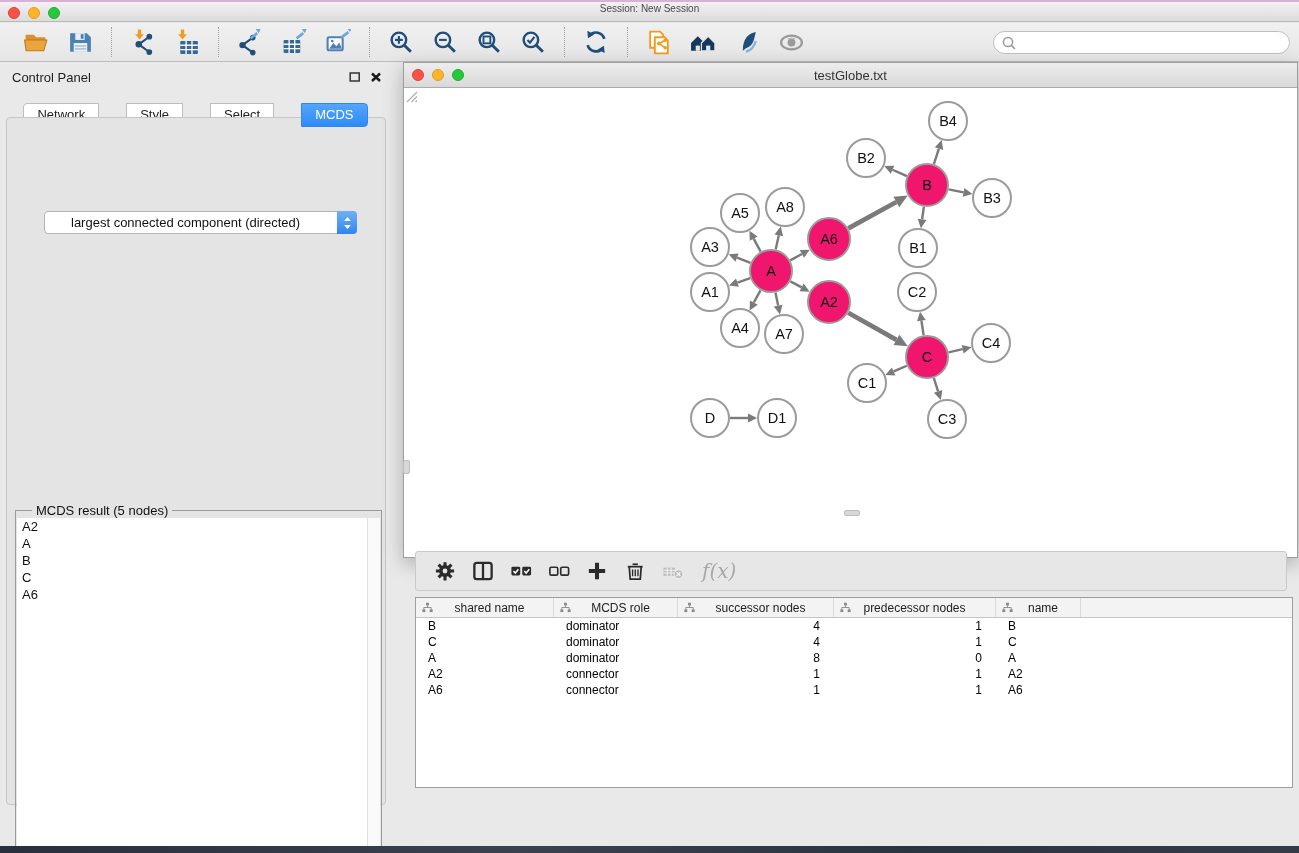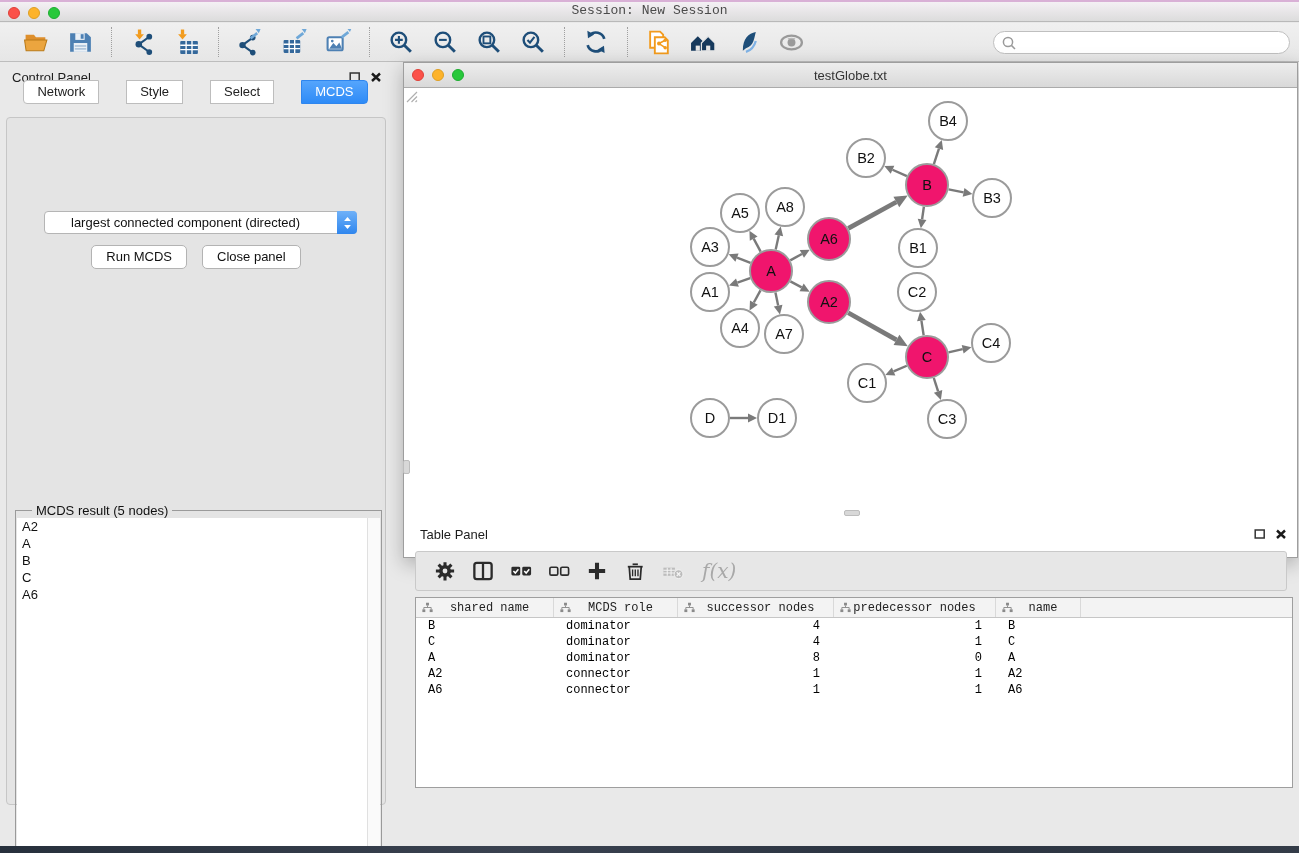--- a/index.html
+++ b/index.html
@@ -3,21 +3,21 @@
 <meta charset="utf-8">
 <style>
   * { margin:0; padding:0; box-sizing:border-box; }
   html,body { width:1299px; height:853px; }
   body { font-family:"Liberation Sans", sans-serif; background:#E9E9E9; position:relative; overflow:hidden; }
   .screen { position:absolute; inset:0; width:1299px; height:853px; background:#E9E9E9; }
 
   
   .titlebar { position:absolute; left:0; top:0; width:1299px; height:22px;
     background:linear-gradient(#F4F0F4,#DCDCDC); border-top:2px solid #D9B0D6; border-bottom:1px solid #B9B9B9; }
-  .titlebar .title { position:absolute; left:0; right:0; top:1px; text-align:center; font-size:13px; color:#4a4a4a;font-family:Liberation Mono, monospace; }
+  .titlebar .title { position:absolute; left:0; right:0; top:1px; text-align:center; font-size:10px; color:#4a4a4a; }
   .lights { position:absolute; left:8px; top:5px; display:flex; gap:8px; }
   .light { width:12px; height:12px; border-radius:50%; }
   .light.red { background:#FB5149; border:1px solid #DF4039; }
   .light.yellow { background:#FDB32A; border:1px solid #DE9F23; }
   .light.green { background:#28C83B; border:1px solid #1DAD31; }
 
   
   .toolbar { position:absolute; left:0; top:23px; width:1299px; height:39px; background:linear-gradient(#F0F0F0,#E6E6E6);
     border-bottom:1px solid #BDBDBD; display:flex; align-items:center; padding-left:14px; }
   .tool-btn { width:34px; height:30px; display:flex; align-items:center; justify-content:center; margin:0 5px; cursor:default; }
@@ -26,21 +26,21 @@
   .searchbox { position:absolute; right:9px; top:8px; width:297px; height:23px; background:#fff; border:1px solid #BFBFBF;
     border-radius:12px; display:flex; align-items:center; padding-left:7px; }
   .searchbox input { border:none; outline:none; flex:1; font-size:12px; background:transparent; font-family:"Liberation Sans",sans-serif; }
 
   
   .control-panel { position:absolute; left:0; top:63px; width:392px; height:749px; }
   .panel-head { position:absolute; left:0; top:0; width:100%; height:30px; }
   .panel-head .ph-title { position:absolute; left:12px; top:7px; font-size:13px; color:#1d1d1d; }
   .ph-btns { position:absolute; right:10px; top:8px; display:flex; gap:9px; align-items:center; }
   .ph-btns svg { display:block; }
-  .cp-tabs { position:absolute; left:0; top:17px; width:100%; display:flex; justify-content:center;gap:28px; }
+  .cp-tabs { position:absolute; left:0; top:40px; width:100%; display:flex; justify-content:center;gap:28px; }
   .seg-tab { font-size:13px; color:#222; background:#fff; border:1px solid #BDBDBD; padding:3px 13px 4px; margin-left:-1px; position:relative; }
   .seg-tab:first-child { border-radius:4px 0 0 4px; }
   .seg-tab:last-child { border-radius:0 4px 4px 0; }
   .seg-tab.active { background:linear-gradient(#55A5FC,#2E8BF7); border-color:#2F86EE; color:#fff; z-index:2; }
   .cp-body { position:absolute; left:6px; top:54px; width:380px; height:688px; background:#E4E4E4; border:1px solid #C6C6C6; border-radius:4px; }
   .opt-label { position:absolute; left:0; width:100%; top:70px; text-align:center; font-size:13px; color:#111; }
   .dropdown { position:absolute; left:37px; top:93px; width:313px; height:23px; background:#fff; border:1px solid #B5B5B5; border-radius:4px; display:flex; align-items:center; }
   .dropdown .dd-value { flex:1; font-size:13px; color:#111; padding-left:26px; white-space:nowrap; }
   .dd-stepper { width:20px; height:23px; margin:-1px -1px -1px 0; border-radius:0 4px 4px 0; background:linear-gradient(#6FB1F8,#2F86EE);
     display:flex; align-items:center; justify-content:center; }
@@ -63,21 +63,21 @@
   .hscroll-thumb { position:absolute; left:440px; bottom:-1px; width:16px; height:6px; background:#D8D8D8; border:1px solid #BDBDBD; border-radius:2px; }
   .resize-grip { position:absolute; right:1px; bottom:1px; width:14px; height:14px; }
 
   
   .table-panel { position:absolute; left:403px; top:520px; width:896px; height:296px; }
   .tp-toolbar { position:absolute; left:12px; top:31px; width:872px; height:40px; background:#E7E7E7; border:1px solid #C9C9C9; border-radius:3px;
     display:flex; align-items:center; padding-left:14px; gap:8px; }
   .tp-btn { width:30px; height:30px; display:flex; align-items:center; justify-content:center; }
   .tp-btn svg { width:24px; height:24px; }
   .fx-label { font-size:20px; color:#A8A8A8; font-family:"DejaVu Serif", serif; font-style:italic; margin-left:6px; }
-  .tp-table { position:absolute; left:12px; top:77px; width:878px; height:191px; background:#fff; border:1px solid #9E9E9E; overflow:hidden;font-family:Liberation Mono, monospace; }
+  .tp-table { position:absolute; left:12px; top:77px; width:878px; height:191px; background:#fff; border:1px solid #9E9E9E; overflow:hidden; }
   .t-header { display:flex; height:20px; background:#F3F3F3; border-bottom:1px solid #C6C6C6; }
   .t-hcell { display:flex; align-items:center; justify-content:center; gap:5px; font-size:12px; color:#222; border-right:1px solid #D9D9D9; position:relative; }
   .t-hcell svg { position:absolute; left:6px; }
   .t-row { display:flex; height:16px; }
   .t-cell { font-size:12px; color:#000; line-height:16px; white-space:nowrap; }
   .tp-tabs { position:absolute; left:0; top:268px; width:100%; display:flex; justify-content:center; }
 
   
   .status-bar { position:absolute; left:0; top:818px; width:1299px; height:28px; background:#EDEDED; border-top:1px solid #C9C9C9; }
   .status-left-btn { position:absolute; left:8px; top:3px; width:30px; height:26px; background:#F7F7F7; border:1px solid #BDBDBD; border-radius:3px;
@@ -280,24 +280,20 @@
       </div>
     <div class="cp-body">
       <div class="dropdown">
         <span class="dd-value">largest connected component (directed)</span>
         <span class="dd-stepper">
           <svg width="9" height="14" viewBox="0 0 9 14">
               <path d="M4.5 1l3.4 4H1.1z" fill="#fff"></path>
               <path d="M4.5 13L1.1 9h6.8z" fill="#fff"></path>
             </svg>
         </span>
-      </div>
-      <div class="btn-row">
-        <button class="mac-btn">Run MCDS</button>
-        <button class="mac-btn">Close panel</button>
       </div>
       <div class="result-group">
         <span class="result-legend">MCDS result (5 nodes)</span>
         <div class="result-list" id="result-list">
             <div class="result-item">A2</div>
             <div class="result-item">A</div>
             <div class="result-item">B</div>
             <div class="result-item">C</div>
             <div class="result-item">A6</div>
           </div>
@@ -400,31 +396,20 @@
         </svg>
       <div class="vscroll-thumb"></div>
       <div class="hscroll-thumb"></div>
       <svg class="resize-grip" viewBox="0 0 14 14">
           <path d="M13 3L3 13M13 7.5L7.5 13M13 11.5L11.5 13" stroke="#AFAFAF" stroke-width="1.2" fill="none"></path>
         </svg>
     </div>
   </div>
 
   <div class="table-panel">
-    <div class="panel-head">
-      <span class="ph-title" style="left:17px;">Table Panel</span>
-      <span class="ph-btns" style="right:12px;">
-        <svg width="12" height="12" viewBox="0 0 12 12">
-            <rect x="1.2" y="2" width="9" height="8" fill="none" stroke="#333" stroke-width="1.5"></rect>
-          </svg>
-        <svg width="12" height="12" viewBox="0 0 12 12">
-            <path d="M2 2.5l8 7.5M10 2.5l-8 7.5" stroke="#1a1a1a" stroke-width="2.4"></path>
-          </svg>
-      </span>
-    </div>
     <div class="tp-toolbar" id="tp-toolbar">
         <span class="tp-btn">
           <svg viewBox="0 0 25 25">
             <g fill="#2B2B2B">
               <g stroke="#2B2B2B" stroke-width="3.2">
                 <path d="M12.5 3.5v19M3 12.5h19M5.8 5.8l13.4 13.4M19.2 5.8L5.8 19.2"></path>
               </g>
               <circle cx="12.5" cy="12.5" r="6.2"></circle>
               <circle cx="12.5" cy="12.5" r="2.5" fill="#E7E7E7"></circle>
             </g>

